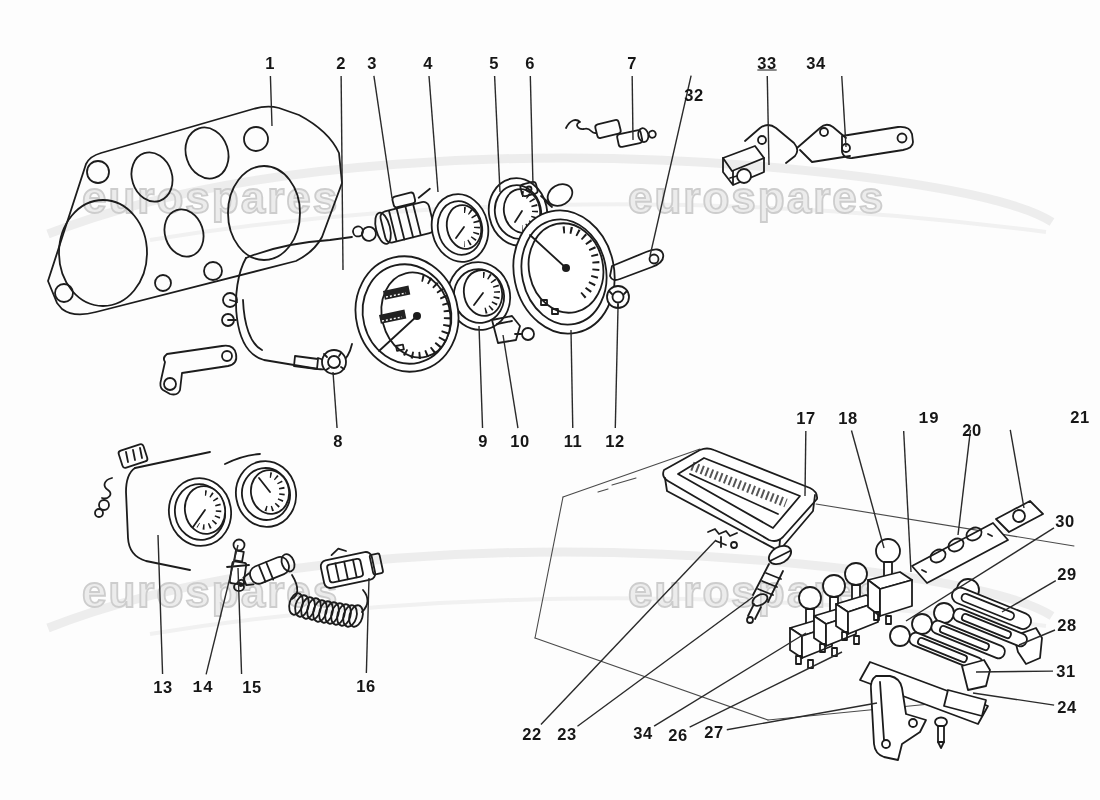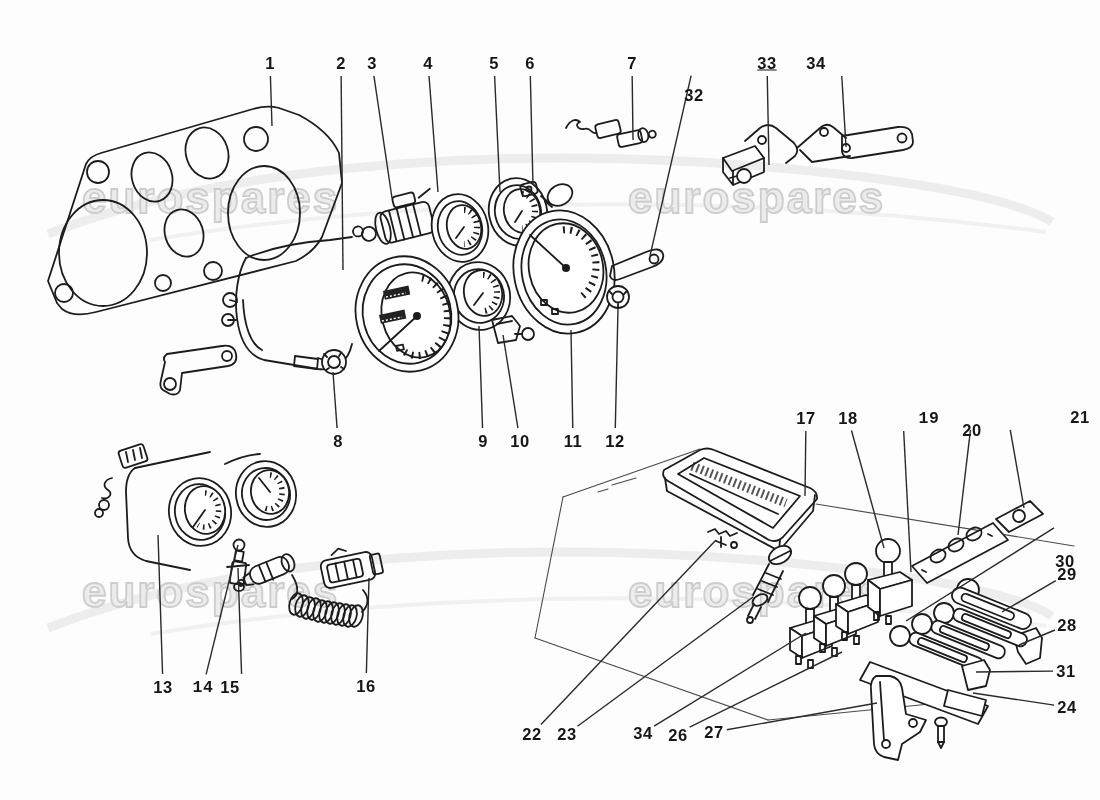--- a/index.html
+++ b/index.html
@@ -433,31 +433,31 @@
       <div class="callout" style="left: 694px; top: 63px; margin-top: 32px;">32</div>
       <div class="callout" style="left: 767px; top: 63px; text-decoration: underline;">33</div>
       <div class="callout" style="left: 816px; top: 63px;">34</div>
       <div class="callout" style="left: 338px; top: 441px;">8</div>
       <div class="callout" style="left: 483px; top: 441px;">9</div>
       <div class="callout" style="left: 520px; top: 441px;">10</div>
       <div class="callout" style="left: 573px; top: 441px;">11</div>
       <div class="callout" style="left: 615px; top: 441px;">12</div>
       <div class="callout" style="left: 163px; top: 687px;">13</div>
       <div class="callout" style="left: 203px; top: 687px; font-family: Liberation Mono, monospace;">14</div>
-      <div class="callout" style="left: 230px; top: 687px;">15</div>
+      <div class="callout" style="left: 252px; top: 687px;">15</div>
       <div class="callout" style="left: 366px; top: 686px;">16</div>
       <div class="callout" style="left: 806px; top: 418px;">17</div>
       <div class="callout" style="left: 848px; top: 418px;">18</div>
       <div class="callout" style="left: 929px; top: 418px; font-family: Liberation Mono, monospace;">19</div>
       <div class="callout" style="left: 972px; top: 417px; margin-top: 13px;">20</div>
       <div class="callout" style="left: 1064px; top: 417px; margin-left: 16px;">21</div>
       <div class="callout" style="left: 532px; top: 734px;">22</div>
       <div class="callout" style="left: 567px; top: 734px;">23</div>
       <div class="callout" style="left: 643px; top: 733px;">34</div>
       <div class="callout" style="left: 678px; top: 735px; text-align: center;">26</div>
       <div class="callout" style="left: 714px; top: 732px;">27</div>
-      <div class="callout" style="left: 1065px; top: 521px; margin-top: 40px;">30</div>
+      <div class="callout" style="left: 1065px; top: 521px;">30</div>
       <div class="callout" style="left: 1067px; top: 574px;">29</div>
       <div class="callout" style="left: 1067px; top: 625px;">28</div>
       <div class="callout" style="left: 1066px; top: 671px;">31</div>
       <div class="callout" style="left: 1067px; top: 707px;">24</div>
     </div>
 </div>
 
 </body></html>

